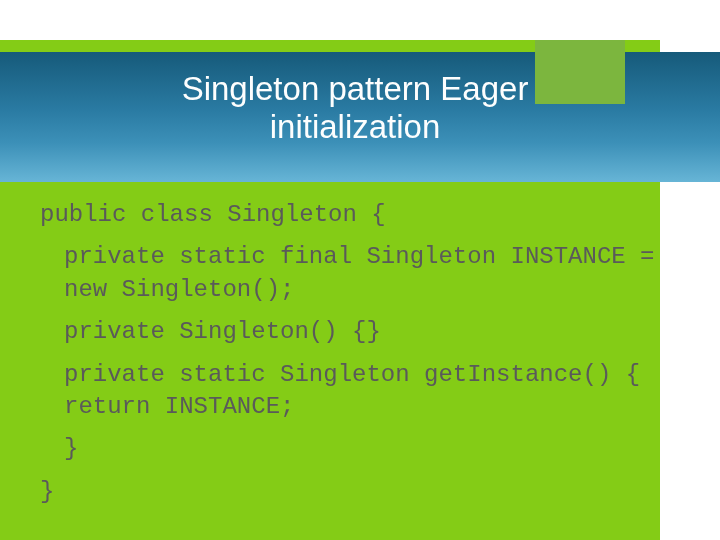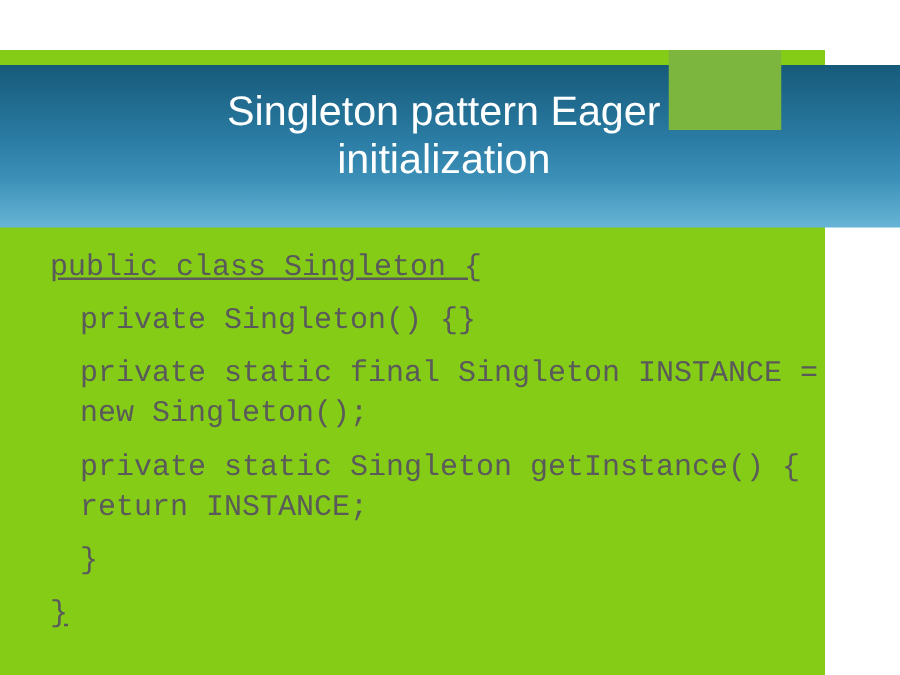--- a/index.html
+++ b/index.html
@@ -51,39 +51,38 @@
     top: 155px;
     left: 40px;
     width: 640px;
     font-family: Consolas, "Courier New", monospace;
     font-size: 24px;
     color: #5a5a5a;
     line-height: 1.35;
   }
   .code-line-main {
     margin: 4px 0 10px 0;
-    text-decoration: underline;
   }
   .code-line-indent {
     margin: 4px 0 10px 24px;
   }
 </style>
 </head>
 <body>
 
 <div class="slide">
 
   <div class="accent-block"></div>
 
   <div class="title-bar">
     <div class="title-text">Singleton pattern Eager initialization</div>
   </div>
 
   <div class="code-area">
     <div class="code-line-main">public class Singleton {</div>
+    <div class="code-line-indent">private static final Singleton INSTANCE = new Singleton();</div>
     <div class="code-line-indent">private Singleton() {}</div>
-    <div class="code-line-indent">private static final Singleton INSTANCE = new Singleton();</div>
     <div class="code-line-indent">private static Singleton getInstance() { return INSTANCE;</div>
     <div class="code-line-indent">}</div>
     <div class="code-line-main">}</div>
   </div>
 
 </div>
 
 </body></html>

